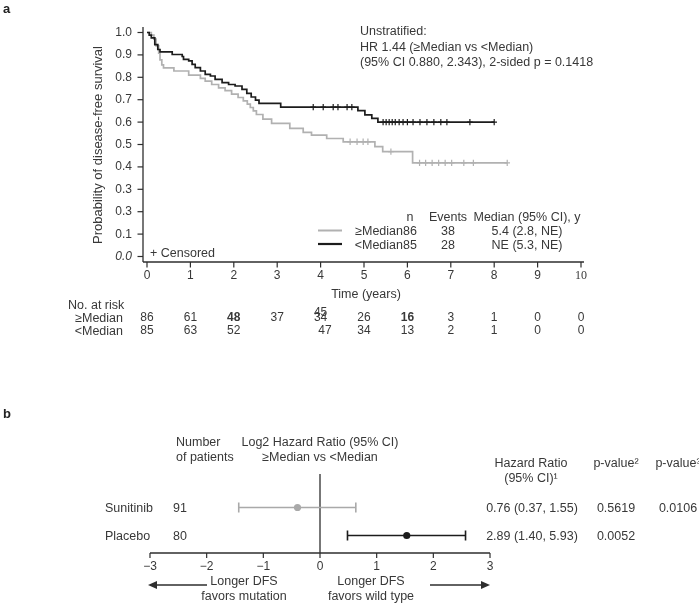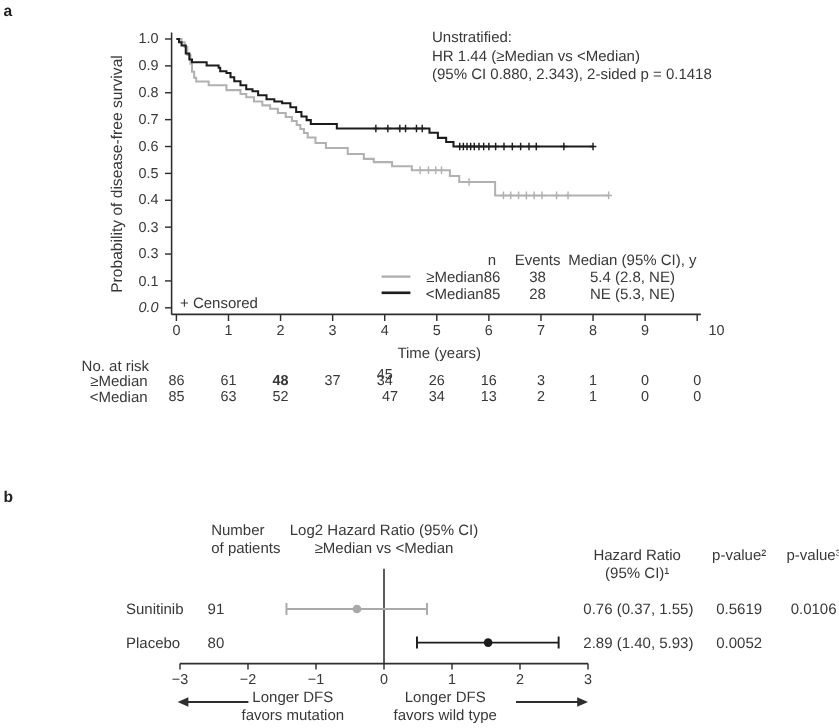--- a/index.html
+++ b/index.html
@@ -180,28 +180,28 @@
     <div class="abs tl ctr" style="left: 147px; top: 268.5px;">0</div>
     <div class="abs tl ctr" style="left: 190.4px; top: 268.5px;">1</div>
     <div class="abs tl ctr" style="left: 233.8px; top: 268.5px;">2</div>
     <div class="abs tl ctr" style="left: 277.2px; top: 268.5px;">3</div>
     <div class="abs tl ctr" style="left: 320.6px; top: 268.5px;">4</div>
     <div class="abs tl ctr" style="left: 364px; top: 268.5px;">5</div>
     <div class="abs tl ctr" style="left: 407.4px; top: 268.5px;">6</div>
     <div class="abs tl ctr" style="left: 450.8px; top: 268.5px;">7</div>
     <div class="abs tl ctr" style="left: 494.2px; top: 268.5px;">8</div>
     <div class="abs tl ctr" style="left: 537.6px; top: 268.5px;">9</div>
-    <div class="abs tl ctr" style="left: 597px; top: 268.5px;">10</div>
+    <div class="abs tl ctr" style="left: 581px; top: 268.5px; font-family: Liberation Serif, serif;">10</div>
     <div class="abs tl ctr" style="left: 147px; top: 311px;">86</div>
     <div class="abs tl ctr" style="left: 190.4px; top: 311px;">61</div>
     <div class="abs tl ctr" style="left: 233.8px; top: 311px; font-weight: bold;">48</div>
     <div class="abs tl ctr" style="left: 277.2px; top: 311px;">37</div>
     <div class="abs tl ctr" style="left: 320.6px; top: 311px;">34</div>
     <div class="abs tl ctr" style="left: 364px; top: 311px;">26</div>
-    <div class="abs tl ctr" style="left: 407.4px; top: 311px;">16</div>
+    <div class="abs tl ctr" style="left: 407.4px; top: 311px; font-weight: bold;">16</div>
     <div class="abs tl ctr" style="left: 450.8px; top: 311px;">3</div>
     <div class="abs tl ctr" style="left: 494.2px; top: 311px;">1</div>
     <div class="abs tl ctr" style="left: 537.6px; top: 311px;">0</div>
     <div class="abs tl ctr" style="left: 581px; top: 311px;">0</div>
     <div class="abs tl ctr" style="left: 147px; top: 323.5px;">85</div>
     <div class="abs tl ctr" style="left: 190.4px; top: 323.5px;">63</div>
     <div class="abs tl ctr" style="left: 233.8px; top: 323.5px;">52</div>
     <div class="abs tl ctr" style="left: 286px; top: 323.5px; margin-left: 39px;">47</div>
     <div class="abs tl ctr" style="left: 320.6px; top: 306px;">45</div>
     <div class="abs tl ctr" style="left: 364px; top: 323.5px;">34</div>

